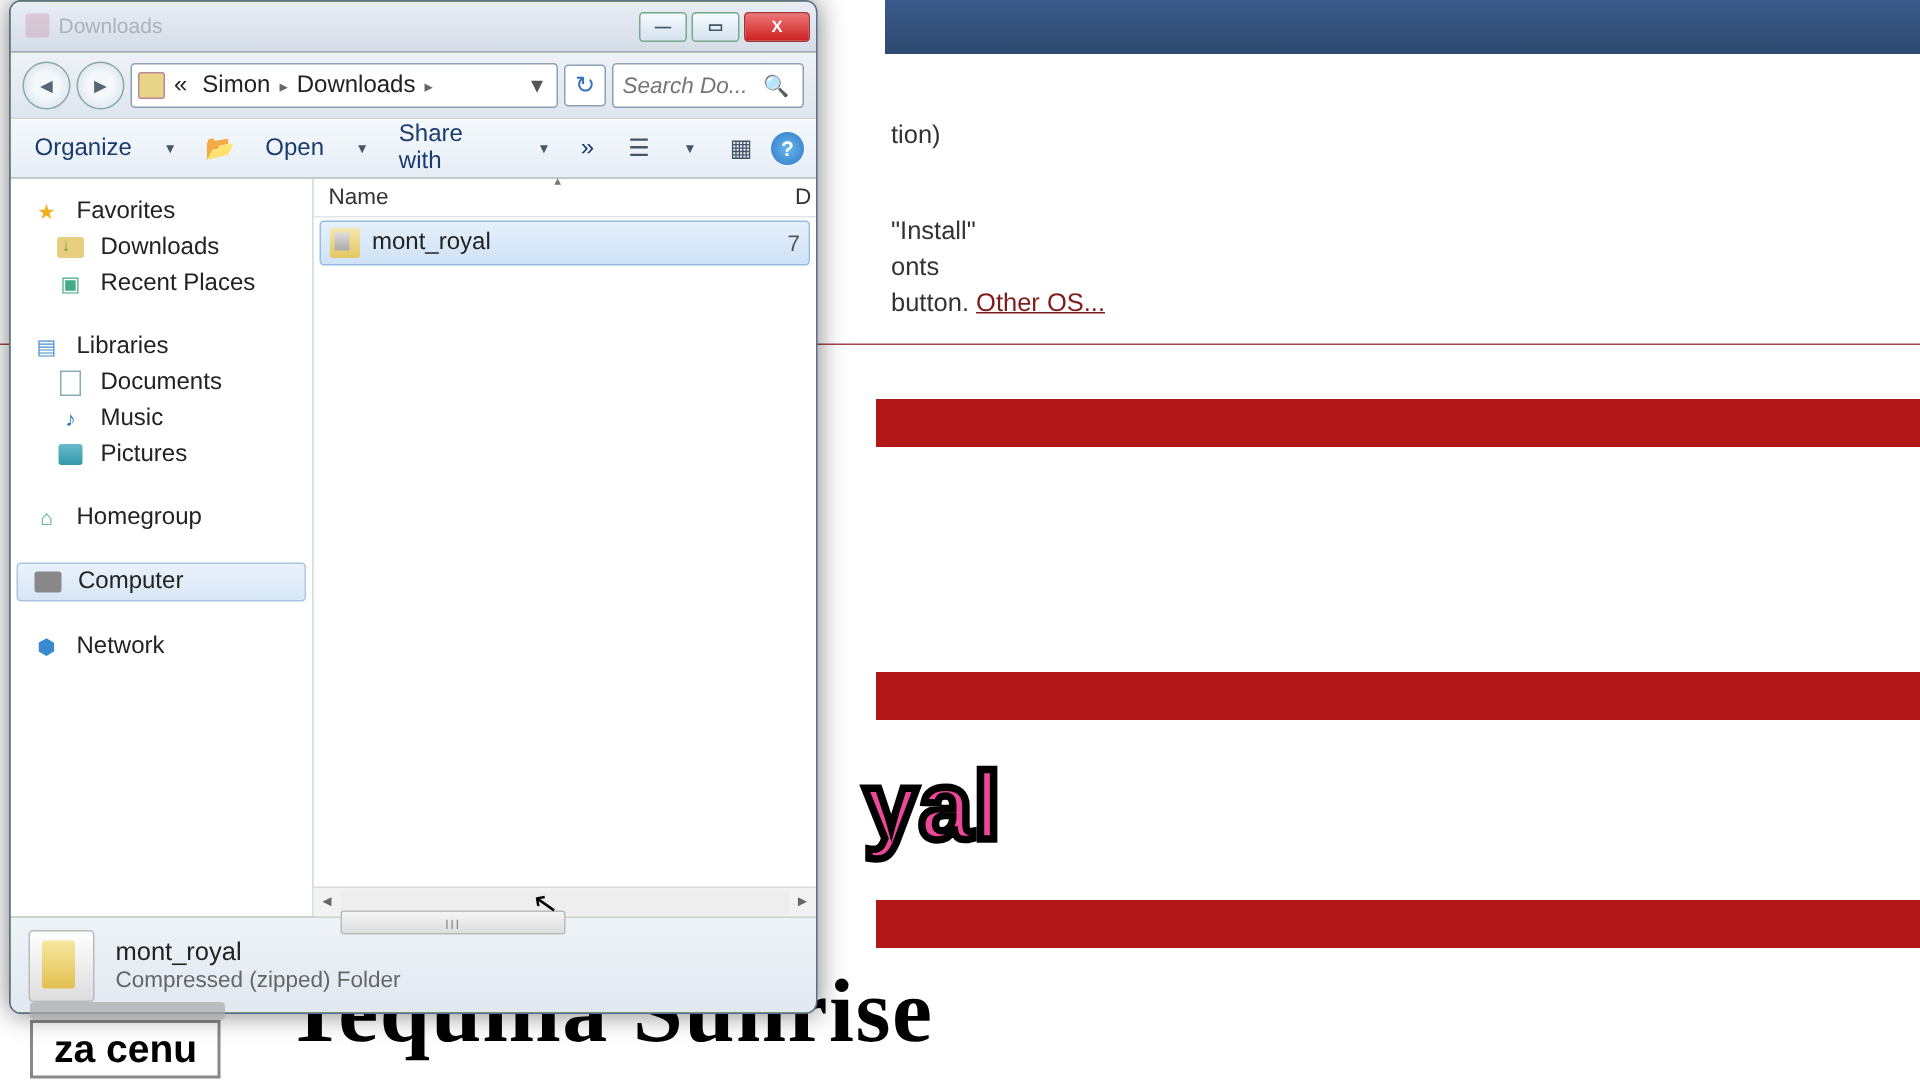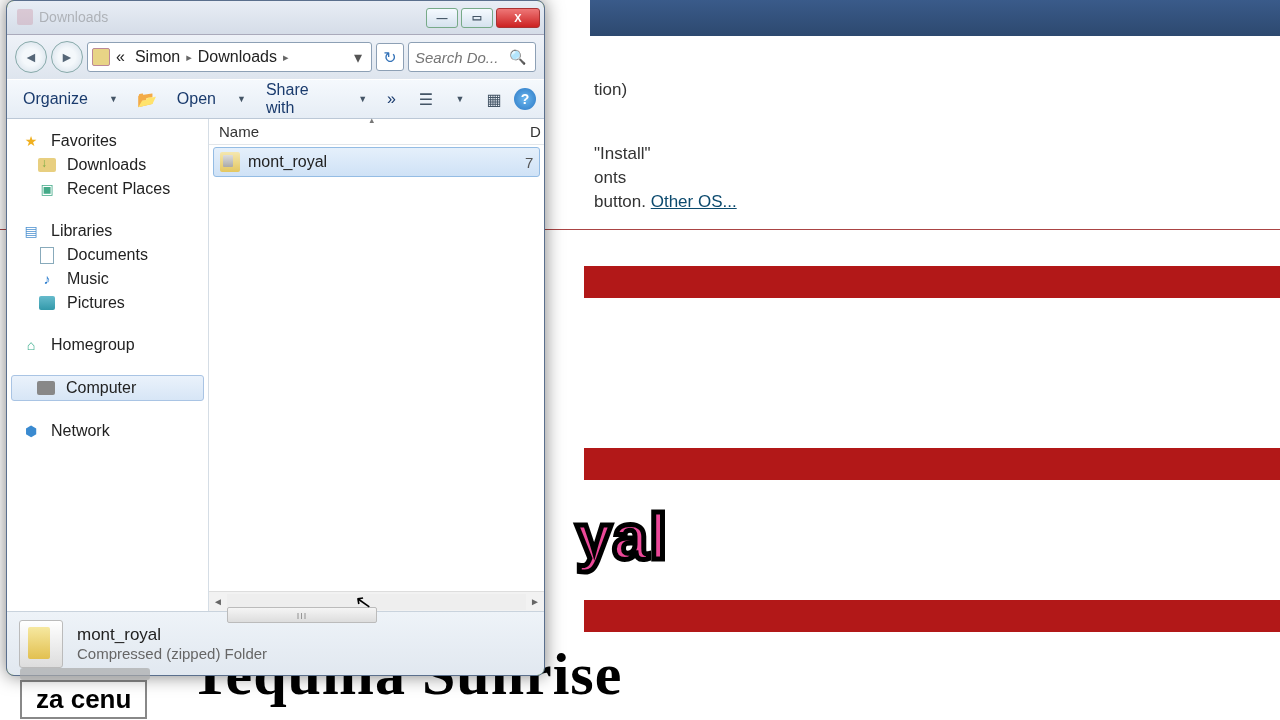--- a/index.html
+++ b/index.html
@@ -3,21 +3,21 @@
 <meta charset="utf-8">
 <style>
 * { margin: 0; padding: 0; box-sizing: border-box; font-family: "Segoe UI", Tahoma, sans-serif; }
 body { width: 1280px; height: 720px; background: #fff; overflow: hidden; position: relative; }
 
 
 .bg-page { position: absolute; left: 590px; top: 0; right: 0; bottom: 0; background: #fff; }
 .bg-titlebar { position: absolute; left: 0; top: 0; right: 0; height: 36px; background: linear-gradient(#3a5b8a,#2d496f); }
 .bg-content { position: absolute; left: 0; top: 80px; right: 0; }
 .bg-line { font-size: 17px; color: #333; white-space: nowrap; margin-left: 4px; margin-bottom: 4px; }
-.bg-link { color: #0c4a6e; text-decoration: underline; cursor: pointer; margin-top: 36px; }
+.bg-link { color: #7f1d1d; text-decoration: underline; cursor: pointer; margin-top: 36px; }
 .red-bar { height: 32px; background: #b21818; margin: 0; }
 .bg-font-preview { font-size: 64px; font-weight: 900; letter-spacing: 1px; }
 .bg-font-outline { color: #ec4899; -webkit-text-stroke: 5px #000; font-family: "Arial Black", sans-serif; }
 .bg-cursive { font-family: "Brush Script MT", cursive; font-size: 60px; }
 .bg-box { position: absolute; left: 20px; top: 680px; border: 2px solid #888; padding: 2px 14px; font-size: 26px; font-weight: bold; background: #fff; }
 
 
 .explorer {
   position: absolute; left: 6px; top: 0; width: 539px; height: 676px;
   background: #4d7c0f;
@@ -57,21 +57,21 @@
 .toolbar-right { display: flex; align-items: center; gap: 6px; }
 .viewbtn { width: 28px; height: 26px; border: 1px solid transparent; border-radius: 3px; display: flex; align-items: center; justify-content: center; cursor: pointer; color: #456; }
 .helpbtn { width: 22px; height: 22px; border-radius: 50%; background: radial-gradient(#6bb7ef,#2a77c4); color: #fff; font-weight: bold; display: flex; align-items: center; justify-content: center; font-size: 14px; cursor: pointer; }
 
 
 .body { display: flex; height: calc(100% - 34px - 44px - 40px - 64px); }
 .sidebar { width: 202px; background: #fff; border-right: 1px solid #d5dde5; padding-top: 10px; overflow: hidden; }
 .sb-group { margin-bottom: 18px; }
 .sb-item { display: flex; align-items: center; gap: 10px; padding: 3px 8px 3px 30px; font-size: 16px; color: #222; cursor: pointer; white-space: nowrap; }
 .sb-item.hdr { padding-left: 14px; font-weight: normal; }
-.sb-item.sel { background: linear-gradient(#eaf2fb,#d7e6f6); border: 1px solid #a9c4e4; border-radius: 3px; margin: 0 4px; padding-left: 24px; }
+.sb-item.sel { background: linear-gradient(#eaf2fb,#d7e6f6); border: 1px solid #a9c4e4; border-radius: 3px; margin: 0 4px; padding-left: 10px; }
 .sb-ic { width: 20px; height: 18px; display: inline-flex; align-items: center; justify-content: center; font-size: 14px; }
 .ic-fav { color: #f0b020; }
 .ic-desktop { background: #3b73b9; border-radius: 2px; width: 18px; height: 13px; }
 .ic-dl { background: #e8cf80; border-radius: 2px; width: 18px; height: 14px; position: relative; }
 .ic-dl::after { content:"↓"; position:absolute; left:3px; top:-2px; font-size:12px; color:#7a4; font-weight:bold;}
 .ic-recent { color: #4a8; }
 .ic-lib { color: #4b90d0; }
 .ic-doc { background:#fff; border:1px solid #8ab; width:14px; height:17px; }
 .ic-music { color: #2277cc; }
 .ic-pic { background: linear-gradient(#6bc,#39a); width:16px; height:14px; border-radius:2px; }

